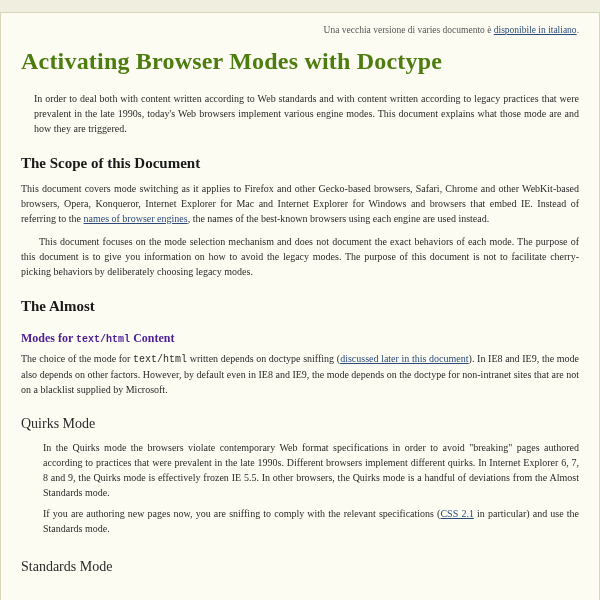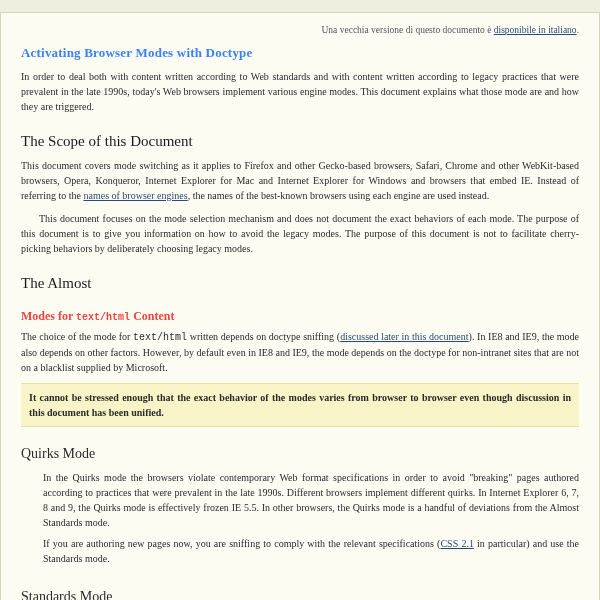--- a/index.html
+++ b/index.html
@@ -23,41 +23,42 @@
     color: #555;
     font-size: 9.5px;
     margin-bottom: 6px;
   }
   a {
     color: #2b4a7a;
   }
   h1 {
     font-family: Georgia, serif;
     font-weight: bold;
-    font-size: 13px;
-    margin: 6px 0 6px 0;
-    color: #3b82f6;
+    font-size: 24px;
+    margin: 6px 0 12px 0;
+    color: #4d7c0f;
     letter-spacing: 0.2px;
   }
   .intro {
     text-align: justify;
+    margin-left: 13px;
   }
   h2 {
     font-family: Georgia, serif;
-    font-weight: normal;
+    font-weight: bold;
     font-size: 15px;
     margin: 16px 0 6px 0;
     color: #1a1a1a;
   }
   h3 {
     font-family: Georgia, serif;
     font-weight: bold;
     font-size: 12px;
     margin: 12px 0 4px 0;
-    color: #ef4444;
+    color: #4c1d95;
   }
   p {
     margin: 4px 0 8px 0;
     text-align: justify;
   }
   .indent {
     text-indent: 18px;
   }
   .code {
     font-family: 'Courier New', monospace;
@@ -88,21 +89,21 @@
   dd p {
     margin: 6px 0;
   }
 </style>
 </head>
 <body>
 
 <div class="page">
 
   <div class="notice">
-    <span>Una vecchia versione di questo documento è </span><a href="#">disponibile in italiano</a><span>.</span>
+    <span>Una vecchia versione di varies documento è </span><a href="#">disponibile in italiano</a><span>.</span>
   </div>
 
   <h1>Activating Browser Modes with Doctype</h1>
 
   <p class="intro">In order to deal both with content written according to Web standards and with content written according to legacy practices that were prevalent in the late 1990s, today's Web browsers implement various engine modes. This document explains what those mode are and how they are triggered.</p>
 
   <h2>The Scope of this Document</h2>
   <p>
     <span>This document covers mode switching as it applies to Firefox and other Gecko-based browsers, Safari, Chrome and other WebKit-based browsers, Opera, Konqueror, Internet Explorer for Mac and Internet Explorer for Windows and browsers that embed IE. Instead of referring to the </span><a href="#">names of browser engines</a><span>, the names of the best-known browsers using each engine are used instead.</span>
   </p>
@@ -110,21 +111,20 @@
 
   <h2>The Almost</h2>
 
   <h3>
     <span>Modes for </span><span class="code">text/html</span><span> Content</span>
   </h3>
   <p>
     <span>The choice of the mode for </span><span class="code">text/html</span><span> written depends on doctype sniffing (</span><a href="#">discussed later in this document</a><span>). In IE8 and IE9, the mode also depends on other factors. However, by default even in IE8 and IE9, the mode depends on the doctype for non-intranet sites that are not on a blacklist supplied by Microsoft.</span>
   </p>
 
-  <div class="callout">It cannot be stressed enough that the exact behavior of the modes varies from browser to browser even though discussion in this document has been unified.</div>
 
   <dl>
     <dt>Quirks Mode</dt>
     <dd>
       <p>In the Quirks mode the browsers violate contemporary Web format specifications in order to avoid "breaking" pages authored according to practices that were prevalent in the late 1990s. Different browsers implement different quirks. In Internet Explorer 6, 7, 8 and 9, the Quirks mode is effectively frozen IE 5.5. In other browsers, the Quirks mode is a handful of deviations from the Almost Standards mode.</p>
       <p><span>If you are authoring new pages now, you are sniffing to comply with the relevant specifications (</span><a href="#">CSS 2.1</a><span> in particular) and use the Standards mode.</span></p>
     </dd>
 
     <dt>Standards Mode</dt>
 

